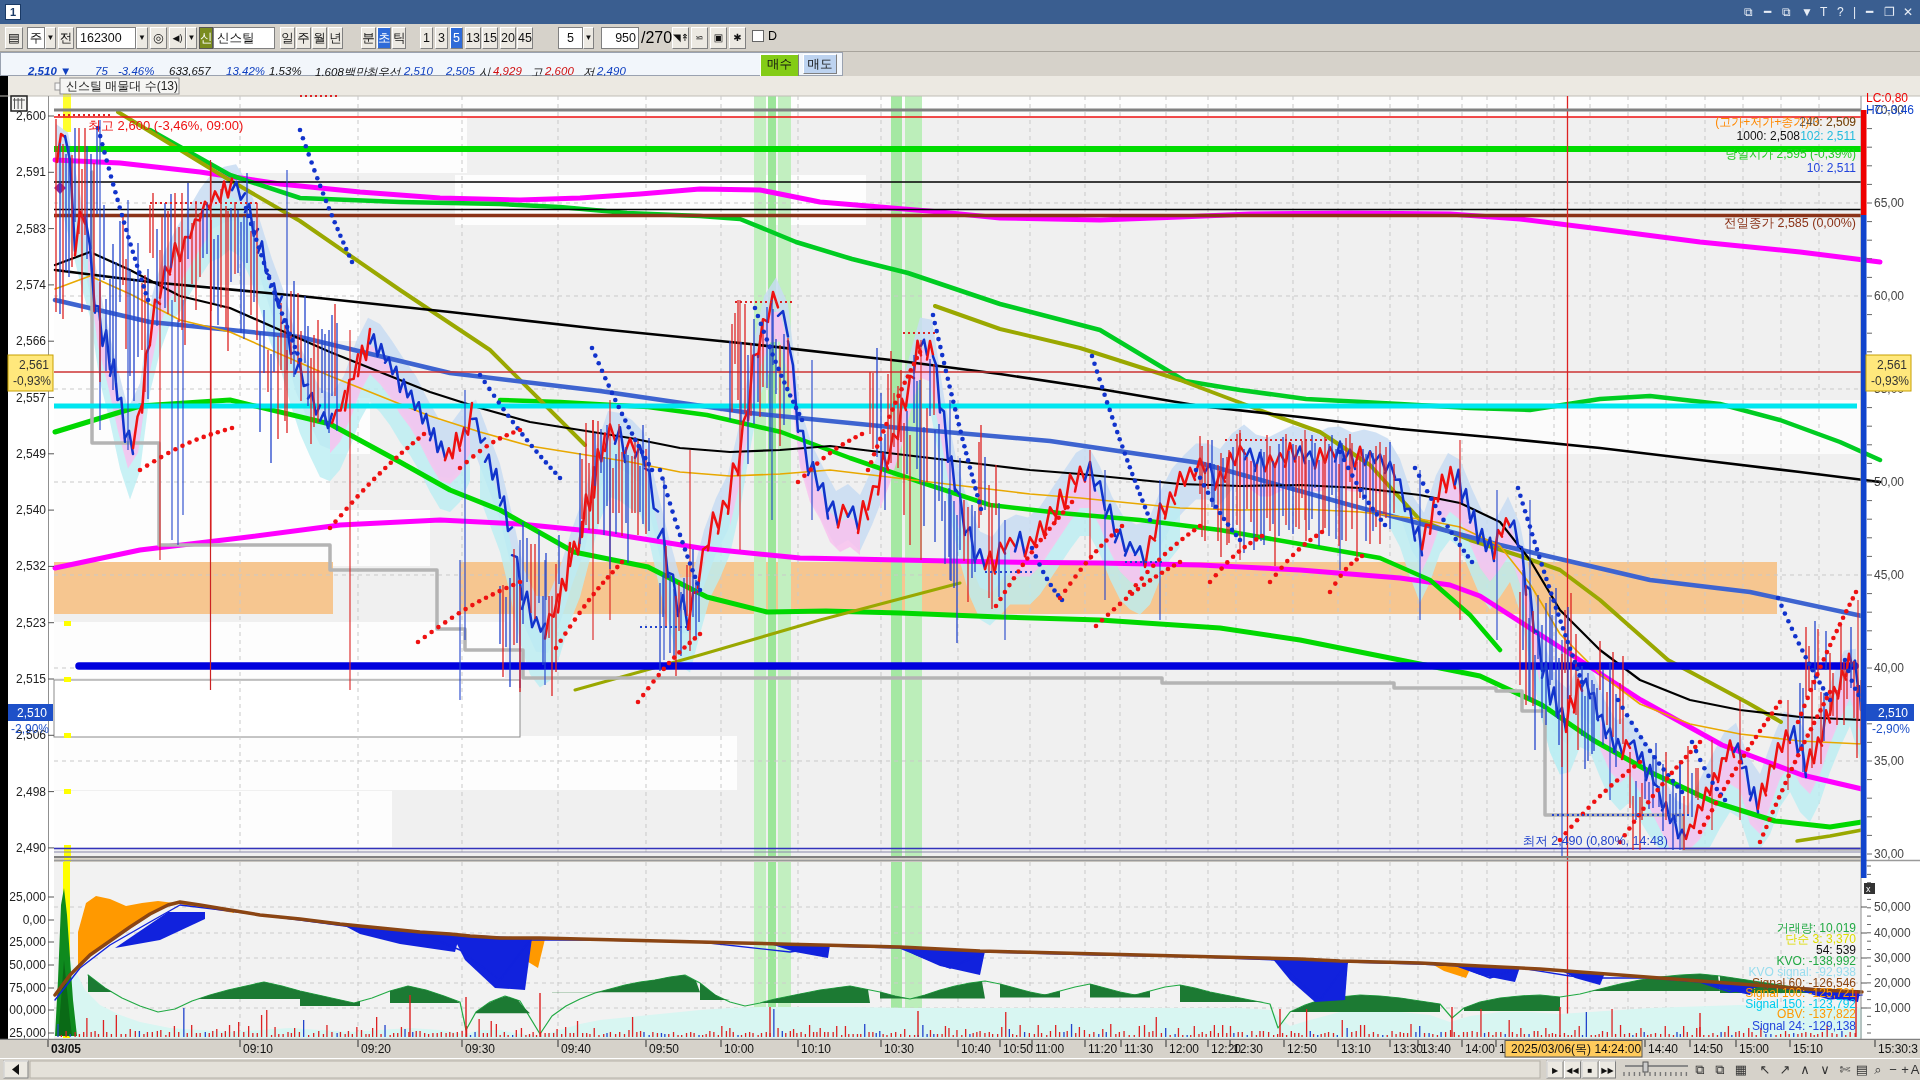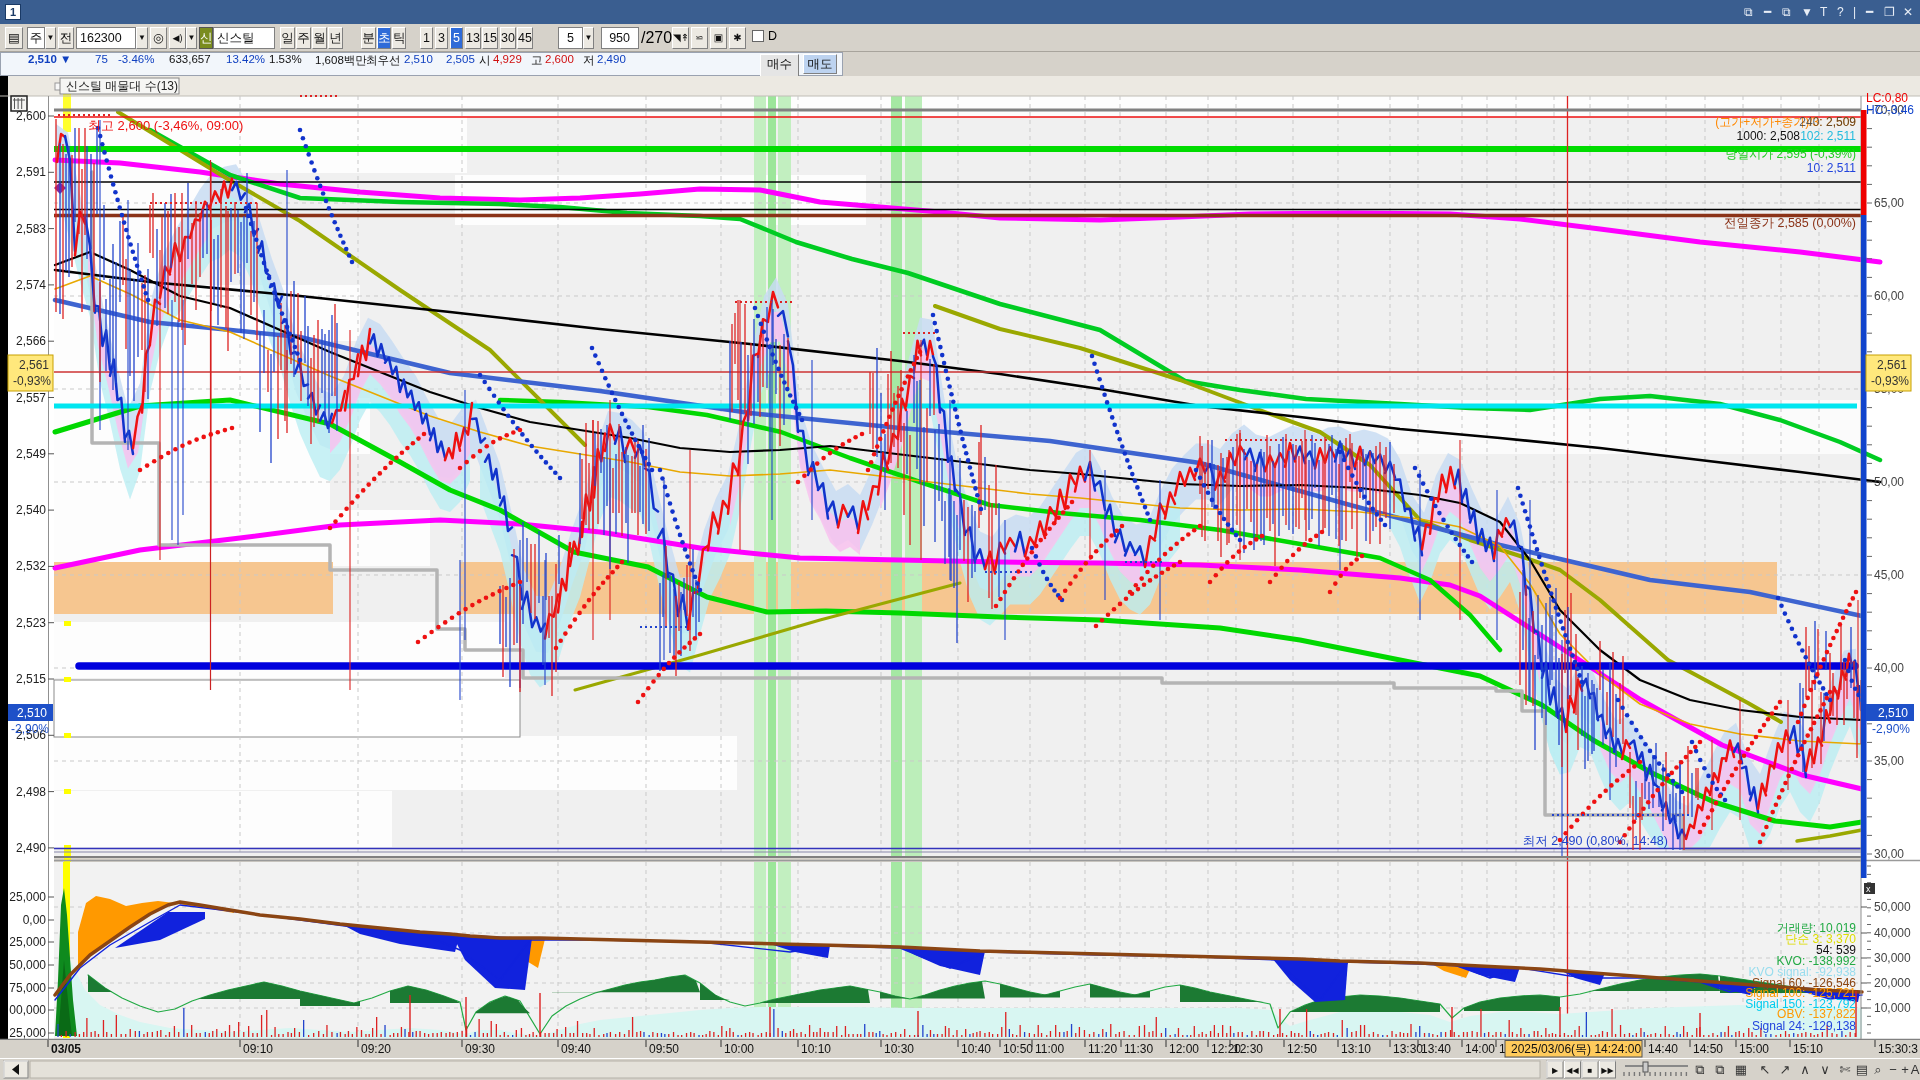--- a/index.html
+++ b/index.html
@@ -12,21 +12,21 @@
 #titlebar .ctr { position:absolute; top:0; color:#e8eef6; font-size:12px; }
 #toolbar { position:absolute; left:0; top:24px; width:1920px; height:28px; background:#d6d2ca;
   border-bottom:1px solid #a8a49c; }
 .tb { position:absolute; top:2.5px; height:22px; background:#ece9e2; border:1px solid #808080;
   border-top-color:#fff; border-left-color:#fff; font-size:12.5px; color:#111; text-align:center; line-height:20px; }
 .tf { position:absolute; top:2.5px; height:22px; background:#fff; border:1px solid #808080;
   font-size:12.5px; color:#111; line-height:20px; }
 .hl { background:#2f6bd8 !important; color:#fff !important; }
 #quote { position:absolute; left:0; top:52px; width:843px; height:24px; background:#f2f6fb;
   border:1px solid #9aa2b0; font-size:11.5px; }
-#quote span { position:absolute; top:0; white-space:nowrap; }
+#quote span { position:absolute; top:12px; white-space:nowrap;font-style:italic; }
 .bl { color:#1040c0; } .rd { color:#d01010; } .bk { color:#111; }
 svg text { font-family:"Liberation Sans", sans-serif; }
 </style></head>
 <body>
 <div id="titlebar">
   <div class="ico">1</div>
   <div class="ctr" style="left:1744px">⧉</div>
   <div class="ctr" style="left:1764px">━</div>
   <div class="ctr" style="left:1782px">⧉</div>
   <div class="ctr" style="left:1801px">▼</div>
@@ -54,26 +54,26 @@
   <div class="tb" style="left:312px;width:15px">월</div>
   <div class="tb" style="left:328px;width:15px">년</div>
   <div class="tb" style="left:361px;width:15px">분</div>
   <div class="tb hl" style="left:377px;width:14px">초</div>
   <div class="tb" style="left:392px;width:14px">틱</div>
   <div class="tb" style="left:420px;width:13px">1</div>
   <div class="tb" style="left:435px;width:13px">3</div>
   <div class="tb hl" style="left:450px;width:13px">5</div>
   <div class="tb" style="left:465px;width:16px">13</div>
   <div class="tb" style="left:482px;width:16px">15</div>
-  <div class="tb" style="left:500px;width:16px">30</div>
+  <div class="tb" style="left:500px;width:16px">20</div>
   <div class="tb" style="left:517px;width:16px">45</div>
   <div class="tb" style="left:562px;width:17px">60</div>
   <div class="tf" style="left:558px;width:25px;text-align:center">5</div>
   <div class="tb" style="left:583px;width:11px;font-size:8px">▼</div>
-  <div class="tf" style="left:601px;width:38px;text-align:right;padding-right:8px">950</div>
+  <div class="tf" style="left:601px;width:38px;text-align:right;padding-right:2px">950</div>
   <div style="position:absolute;left:641px;top:5px;font-size:16px">/2700</div>
   <div class="tb" style="left:672px;width:17px;font-size:10px">◥↟</div>
   <div class="tb" style="left:691px;width:17px;font-size:10px">⋍</div>
   <div class="tb" style="left:710px;width:17px;font-size:10px">▣</div>
   <div class="tb" style="left:729px;width:17px;font-size:10px">✱</div>
   <div style="position:absolute;left:752px;top:6px;width:12px;height:12px;background:#fff;border:1px solid #666"></div>
   <div style="position:absolute;left:768px;top:5px;font-size:12.5px">D</div>
 </div>
 <div id="quote">
   <span class="bl" style="left:27px;font-weight:bold">2,510 ▼</span>
@@ -86,21 +86,21 @@
   <span class="bk" style="left:365px">최우선</span>
   <span class="bl" style="left:403px">2,510</span>
   <span class="bl" style="left:445px">2,505</span>
   <span class="bk" style="left:478px">시</span>
   <span class="rd" style="left:492px">4,929</span>
   <span class="bk" style="left:530px">고</span>
   <span class="rd" style="left:544px">2,600</span>
   <span class="bk" style="left:582px">저</span>
   <span class="bl" style="left:596px">2,490</span>
 </div>
-<div class="tb" style="top:54px;left:760px;width:39px;height:24px;background:#e5e5e5;line-height:18px">매수</div>
+<div class="tb" style="top:54px;left:760px;width:39px;height:24px;background:#84cc16;line-height:18px">매수</div>
 <div class="tb" style="top:54px;left:803px;width:34px;height:20px;background:#bdd3f0;line-height:18px">매도</div>
 <svg width="1920" height="1004" viewBox="0 76 1920 1004" style="position:absolute;left:0;top:76px">
 <rect x="0" y="76" width="1920" height="20" fill="#ece9e2"></rect>
 <rect x="0" y="76" width="8" height="964" fill="#000000"></rect>
 <rect x="8" y="96" width="46" height="944" fill="#ffffff"></rect>
 <rect x="1861" y="96" width="59" height="944" fill="#ffffff"></rect>
 <rect x="54" y="96" width="1807" height="760" fill="#f0f0f0"></rect>
 <rect x="54" y="862" width="1807" height="178" fill="#f2f2f2"></rect>
 <rect x="54" y="96" width="1807" height="21" fill="#fdfdfd"></rect>
 <rect x="54" y="117" width="413" height="56" fill="#fdfdfd"></rect>

